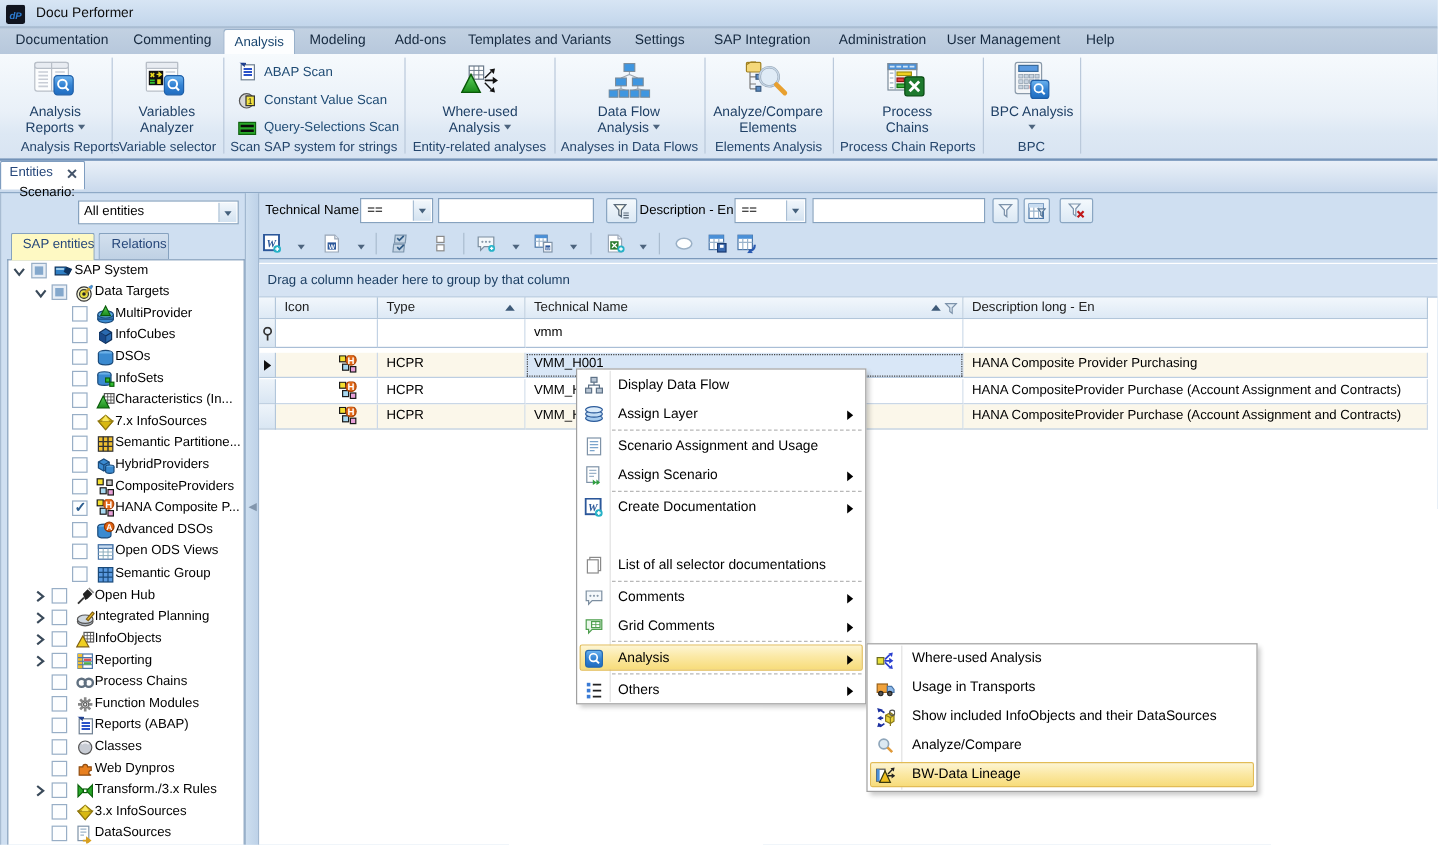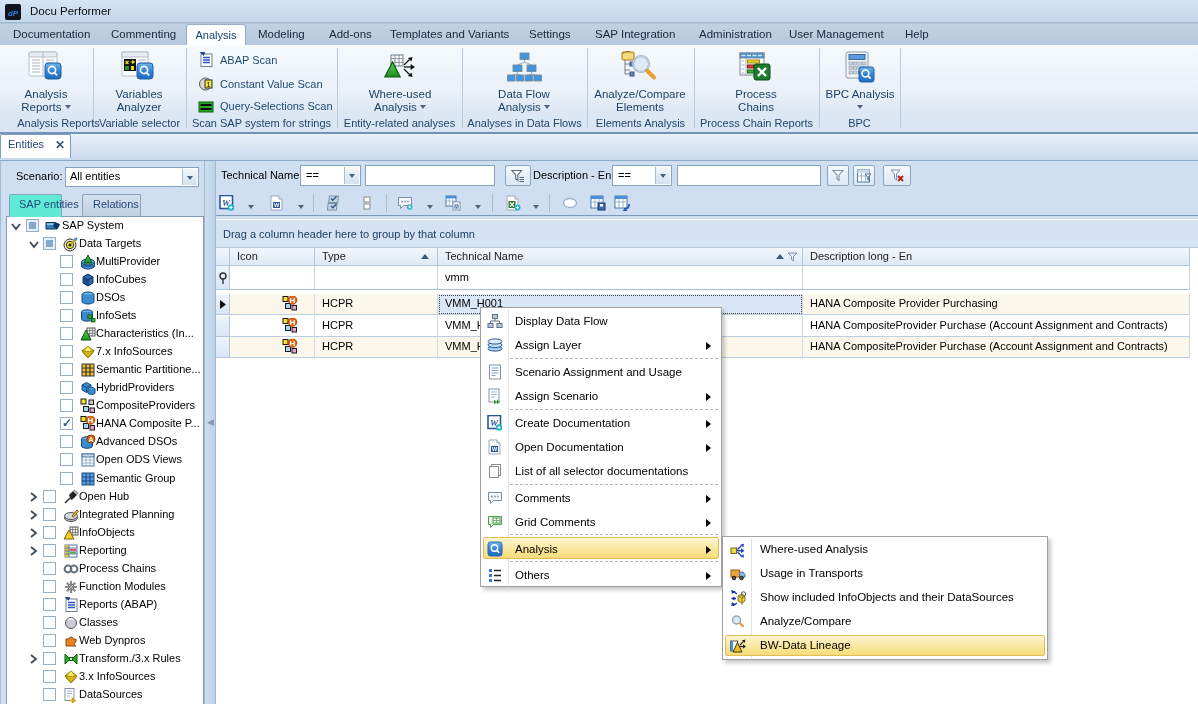--- a/index.html
+++ b/index.html
@@ -234,26 +234,26 @@
 <div class="a biglabel" style="left:696px;top:43px;width:120px">Process<br>Chains</div>
 <div class="a biglabel" style="left:800px;top:43px;width:120px">BPC Analysis<br><span class="dd"></span></div>
 </div>
 <div id="tabstrip" class="a">
       <div id="enttab">
         <span>Entities</span>
         <span class="a x">✕</span>
       </div>
     </div>
 <div class="a" style="left:0;top:161px;width:1px;height:543px;background:#a8bcd2"></div>
-<div class="a" style="left:16px;top:170px">Scenario:</div>
+<div class="a" style="left:16px;top:154px">Scenario:</div>
 <div class="a combo" style="left:65px;top:167px;width:134px;height:20px">
       <span class="a" style="left:4px;top:2px">All entities</span>
       <div class="combobtn"></div>
     </div>
-<div class="a ltab" style="left:9px;width:53px;height:23px;background:#5eead4;z-index:2">
+<div class="a ltab" style="left:9px;width:70px;height:23px;background:#fef9c3;z-index:2">
       <span class="a" style="left:9px;top:3px;color:#26477a">SAP entities</span>
     </div>
 <div class="a ltab" style="left:82px;width:59px;background:linear-gradient(#d3e0ee,#bfd1e4)">
       <span class="a" style="left:10px;top:3px;color:#26477a">Relations</span>
     </div>
 <div id="tree" class="a">
 <div class="trow" style="top:-0.5px">
         <svg class="a" style="left:4px;top:5px" width="10" height="9">
           <path d="M1 2l4 5 4-5" fill="none" stroke="#3a4a5a" stroke-width="1.8"></path>
         </svg>
@@ -780,30 +780,20 @@
 <div class="mitem" style="top:103.5px">
         <svg class="a" style="position:absolute;left:5px;top:3px" width="16" height="16" viewBox="0 0 16 16">
           <rect x="1" y="0.5" width="12.5" height="13" fill="#fff" stroke="#2b579a" stroke-width="1.6"></rect>
           <text x="7" y="10.5" font-size="9" fill="#2b579a" text-anchor="middle" font-family="Liberation Serif" font-weight="bold" font-style="italic">W</text>
           <circle cx="12" cy="12.5" r="3.2" fill="#27b2c7"></circle>
           <path d="M10.4 12.5h3.2M12 10.9v3.2" stroke="#fff" stroke-width="1.2"></path>
         </svg>
         <span class="tx">Create Documentation</span>
         <span class="arr"></span>
       </div>
-<div class="mitem" style="top:127.5px">
-        <svg class="a" style="position:absolute;left:5px;top:3px" width="16" height="16" viewBox="0 0 16 16">
-          <path d="M2 1h8l3 3v11H2z" fill="#fff" stroke="#9aa7b8"></path>
-          <path d="M10 1v3h3" fill="#e8eef5" stroke="#9aa7b8"></path>
-          <rect x="4" y="7" width="7" height="6" fill="#2b579a"></rect>
-          <text x="7.5" y="12.2" font-size="5.5" fill="#fff" text-anchor="middle" font-family="Liberation Sans" font-weight="bold">W</text>
-        </svg>
-        <span class="tx">Open Documentation</span>
-        <span class="arr"></span>
-      </div>
 <div class="mitem" style="top:151.5px">
         <svg class="a" style="position:absolute;left:5px;top:3px" width="16" height="16" viewBox="0 0 16 16">
           <rect x="4.5" y="1.5" width="9" height="11" fill="#fff" stroke="#8a8a8a"></rect>
           <rect x="2.5" y="3.5" width="9" height="11" fill="#fff" stroke="#8a8a8a"></rect>
         </svg>
         <span class="tx">List of all selector documentations</span>
       </div>
 <div class="mitem" style="top:178.5px">
         <svg class="a" style="position:absolute;left:5px;top:3px" width="16" height="16" viewBox="0 0 16 16">
           <path d="M1.5 2.5h13v8h-8l-3 3v-3h-2z" fill="#f4f8fb" stroke="#7c8ea0"></path>

